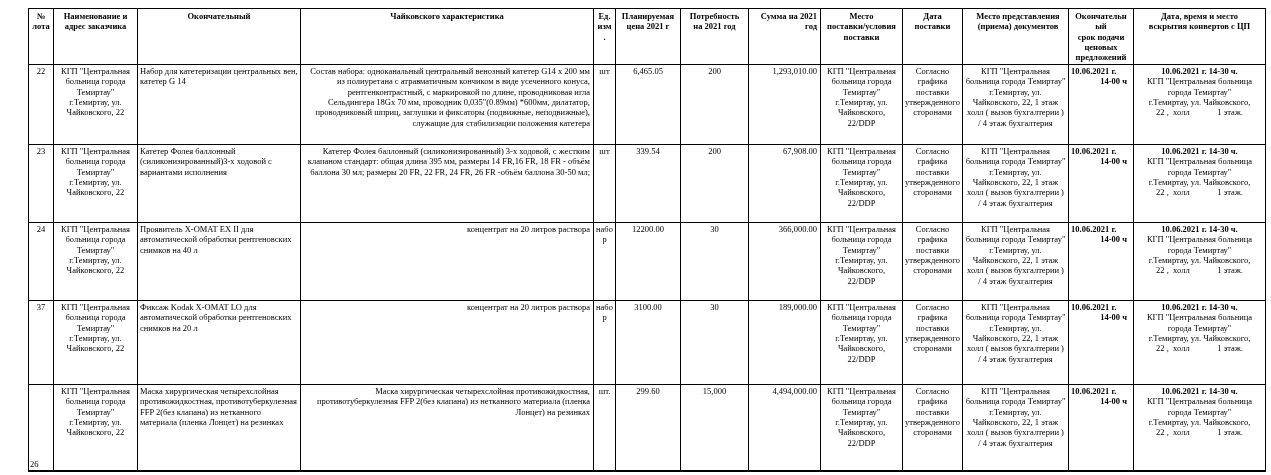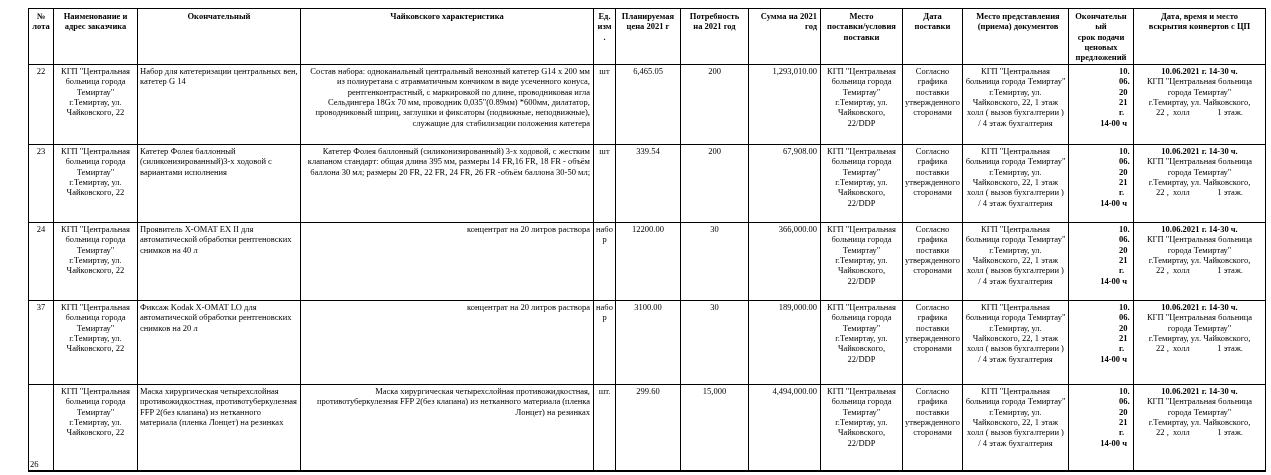--- a/index.html
+++ b/index.html
@@ -21,21 +21,21 @@
   .col-name{text-align:left;padding:1px 2px;}
   .col-spec{text-align:right;margin-left:32px;}
   .col-unit{text-align:center;padding:1px 0;}
   .col-price{text-align:center;}
   .col-qty{text-align:center;}
   .col-sum{text-align:right;}
   .col-place{text-align:center;}
   .col-terms{text-align:center;padding:1px 1px;}
   .col-docs{text-align:center;padding:1px 2px;}
   .col-deadline{font-weight:bold;padding:1px 2px;}
-  .dl-date{text-align:left;margin-left:48px;}
+  .dl-date{text-align:left;}
   .dl-time{text-align:right;padding-right:4px;}
   .col-opening{text-align:center;padding:1px 2px;}
   .open-dt{font-weight:bold;}
   .open-place{white-space:pre-wrap;}
 </style>
 </head>
 <body>
 
 <div class="table-wrap">
   <table>

